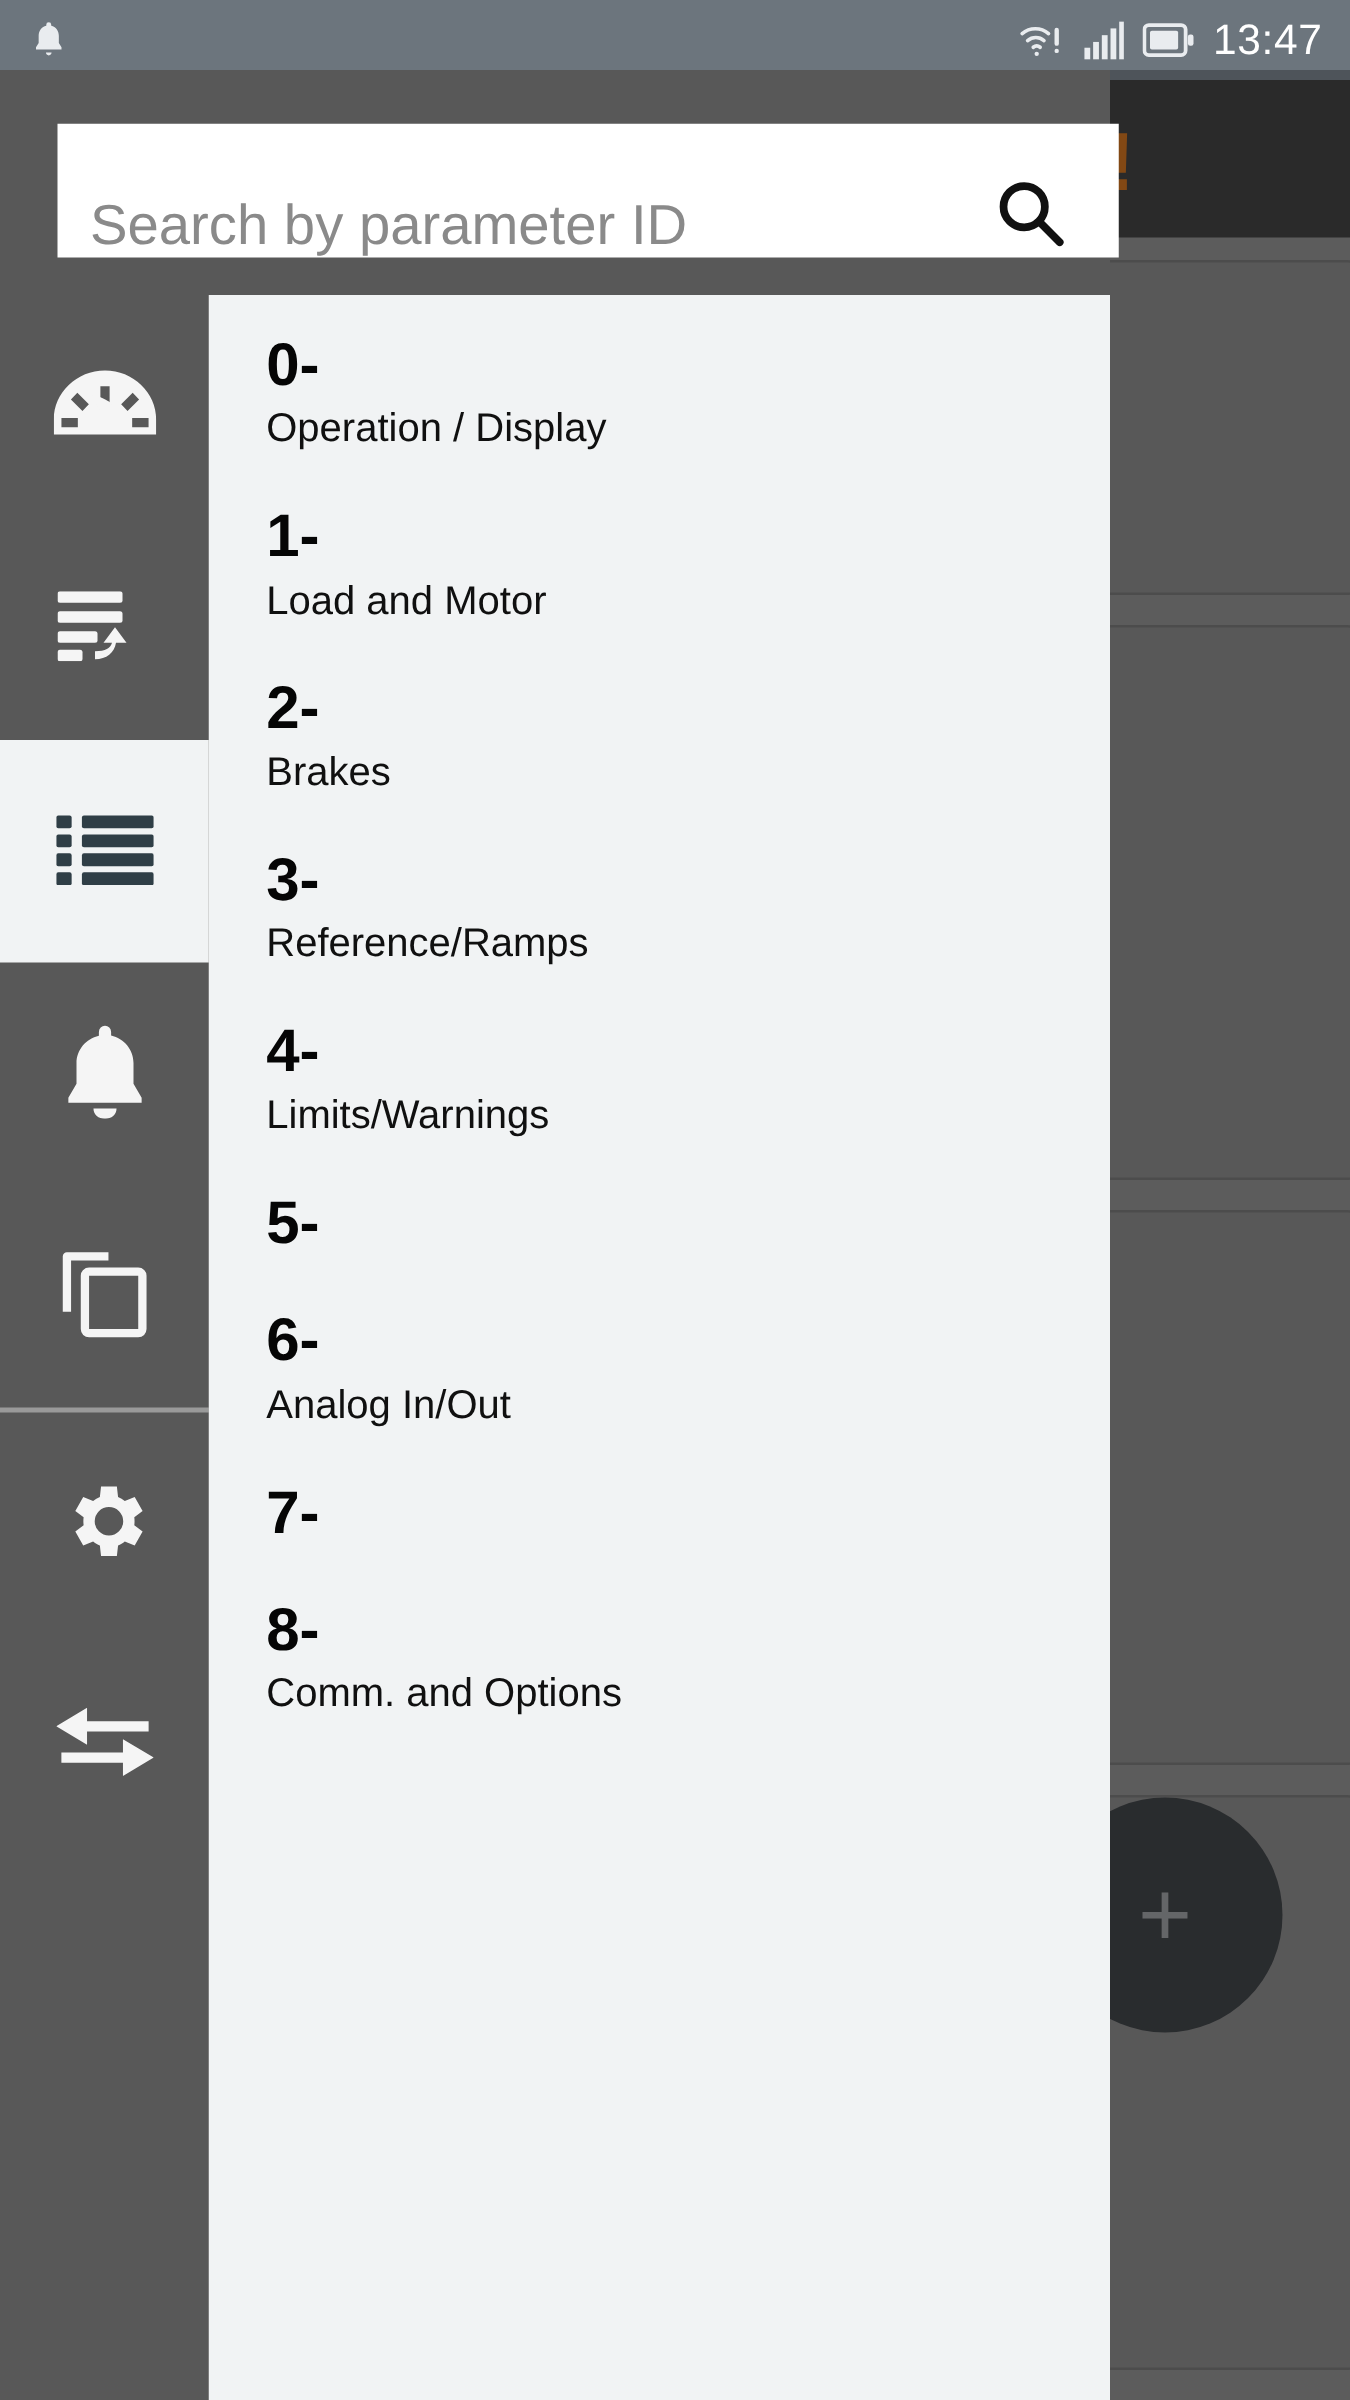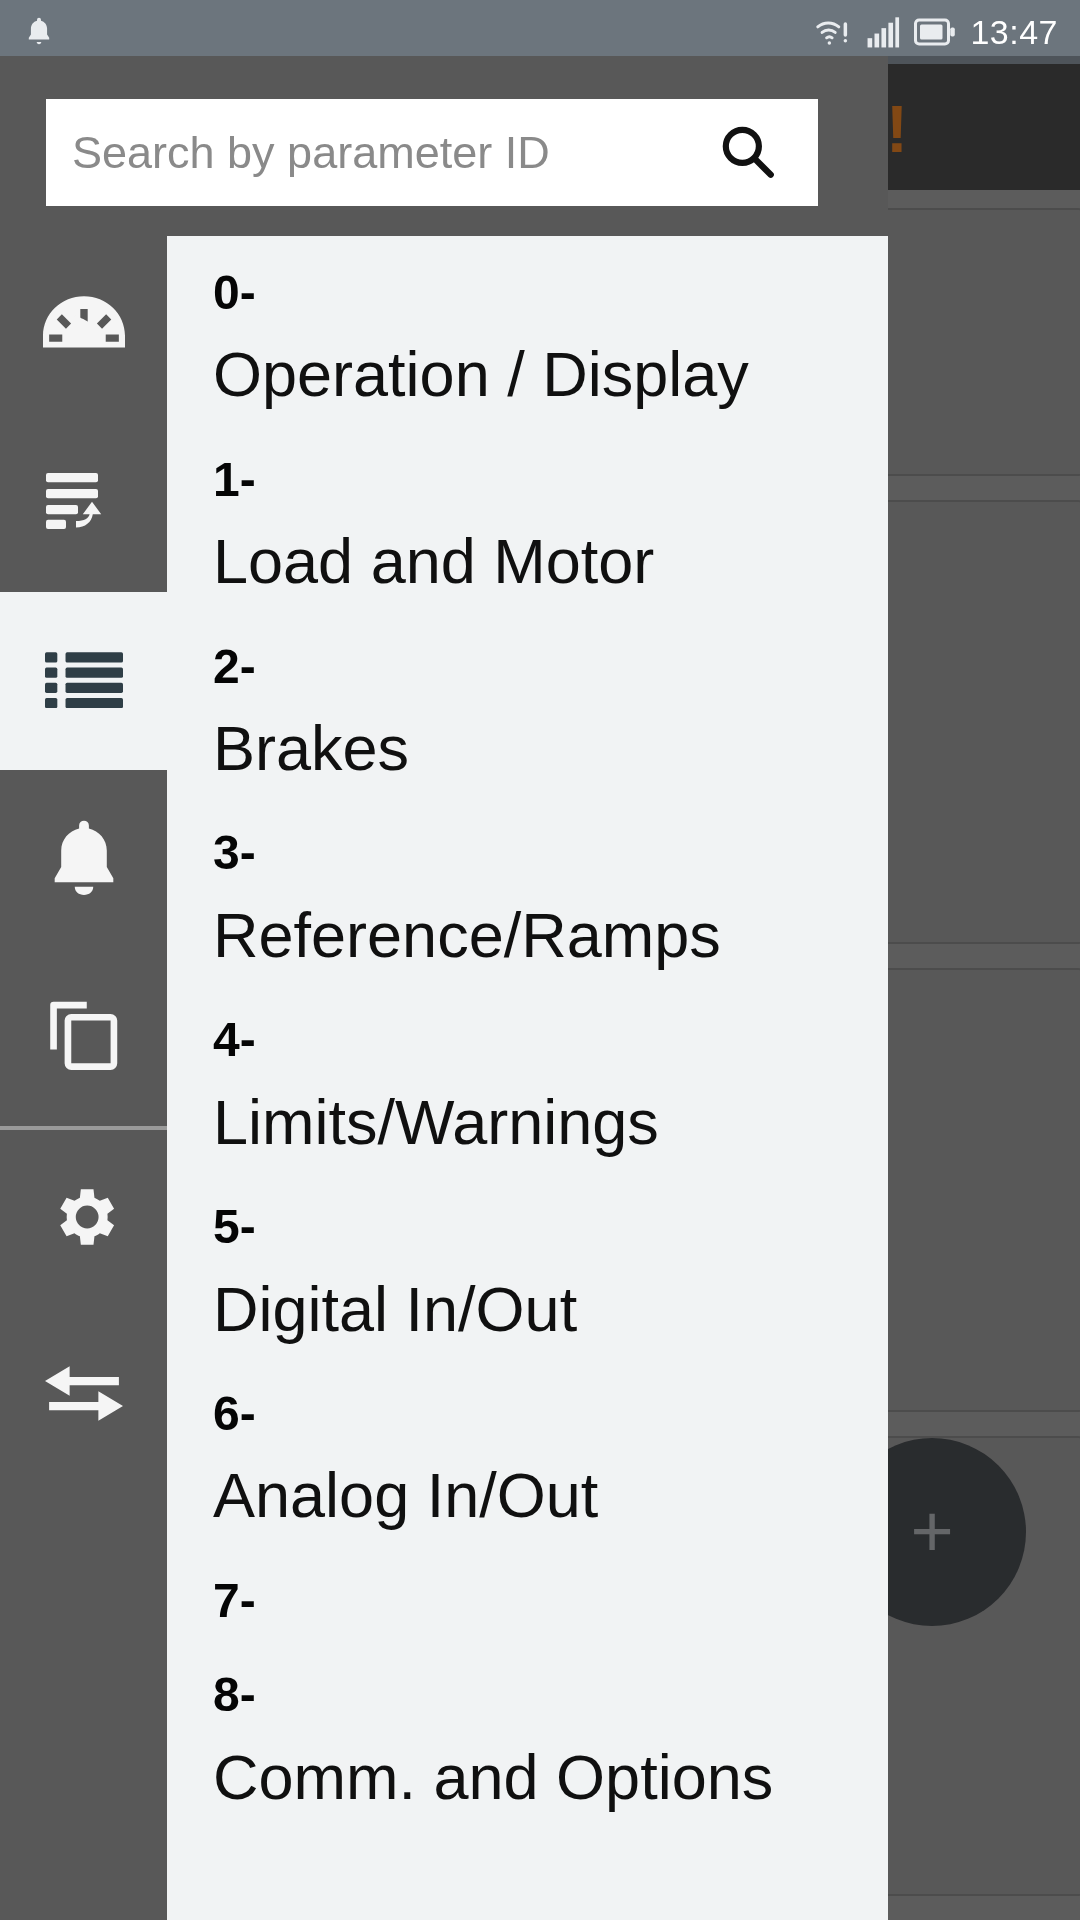--- a/index.html
+++ b/index.html
@@ -85,23 +85,23 @@
   }
 
   
   #search-header{
     position:absolute; left:0; top:56px; width:888px; height:180px;
     background:#585858;
     z-index:80;
   }
   #search-box{
     position:absolute; left:46px; top:43px;
-    width:772px; height:107px;
+    width:849px; height:107px;
     background:#ffffff;
-    display:flex; align-items:center;
+    display:flex; align-items:flex-end;
     padding:0 40px 0 26px;
   }
   #search-input{
     flex:1;
     border:none; outline:none;
     font-family:"Liberation Sans", sans-serif;
     font-size:45px;
     color:#2b2b2b;
     background:transparent;
   }
@@ -136,23 +136,23 @@
   .menu-item{
     padding:22px 0 22px 46px;
   }
   .menu-num{
     display:block;
     font-size:48px; font-weight:bold; color:#050505;
     line-height:1.05;
   }
   .menu-label{
     display:block;
-    font-size:63px; color:#101010;
+    font-size:32px; color:#101010;
     line-height:1.15;
-    margin-top:20px;
+    margin-top:6px;
   }
 </style>
 </head>
 <body>
 
 <div id="bg-screen">
   <div id="bg-appbar"></div>
   <div id="bg-warn">!</div>
 
   <div class="bg-card" id="bg-card-1">
@@ -317,21 +317,20 @@
       <div class="menu-item">
         <span class="menu-num">3-</span>
         <span class="menu-label">Reference/Ramps</span>
       </div>
       <div class="menu-item">
         <span class="menu-num">4-</span>
         <span class="menu-label">Limits/Warnings</span>
       </div>
       <div class="menu-item">
         <span class="menu-num">5-</span>
-        <span class="menu-label">Digital In/Out</span>
       </div>
       <div class="menu-item">
         <span class="menu-num">6-</span>
         <span class="menu-label">Analog In/Out</span>
       </div>
       <div class="menu-item">
         <span class="menu-num">7-</span>
       </div>
       <div class="menu-item">
         <span class="menu-num">8-</span>

